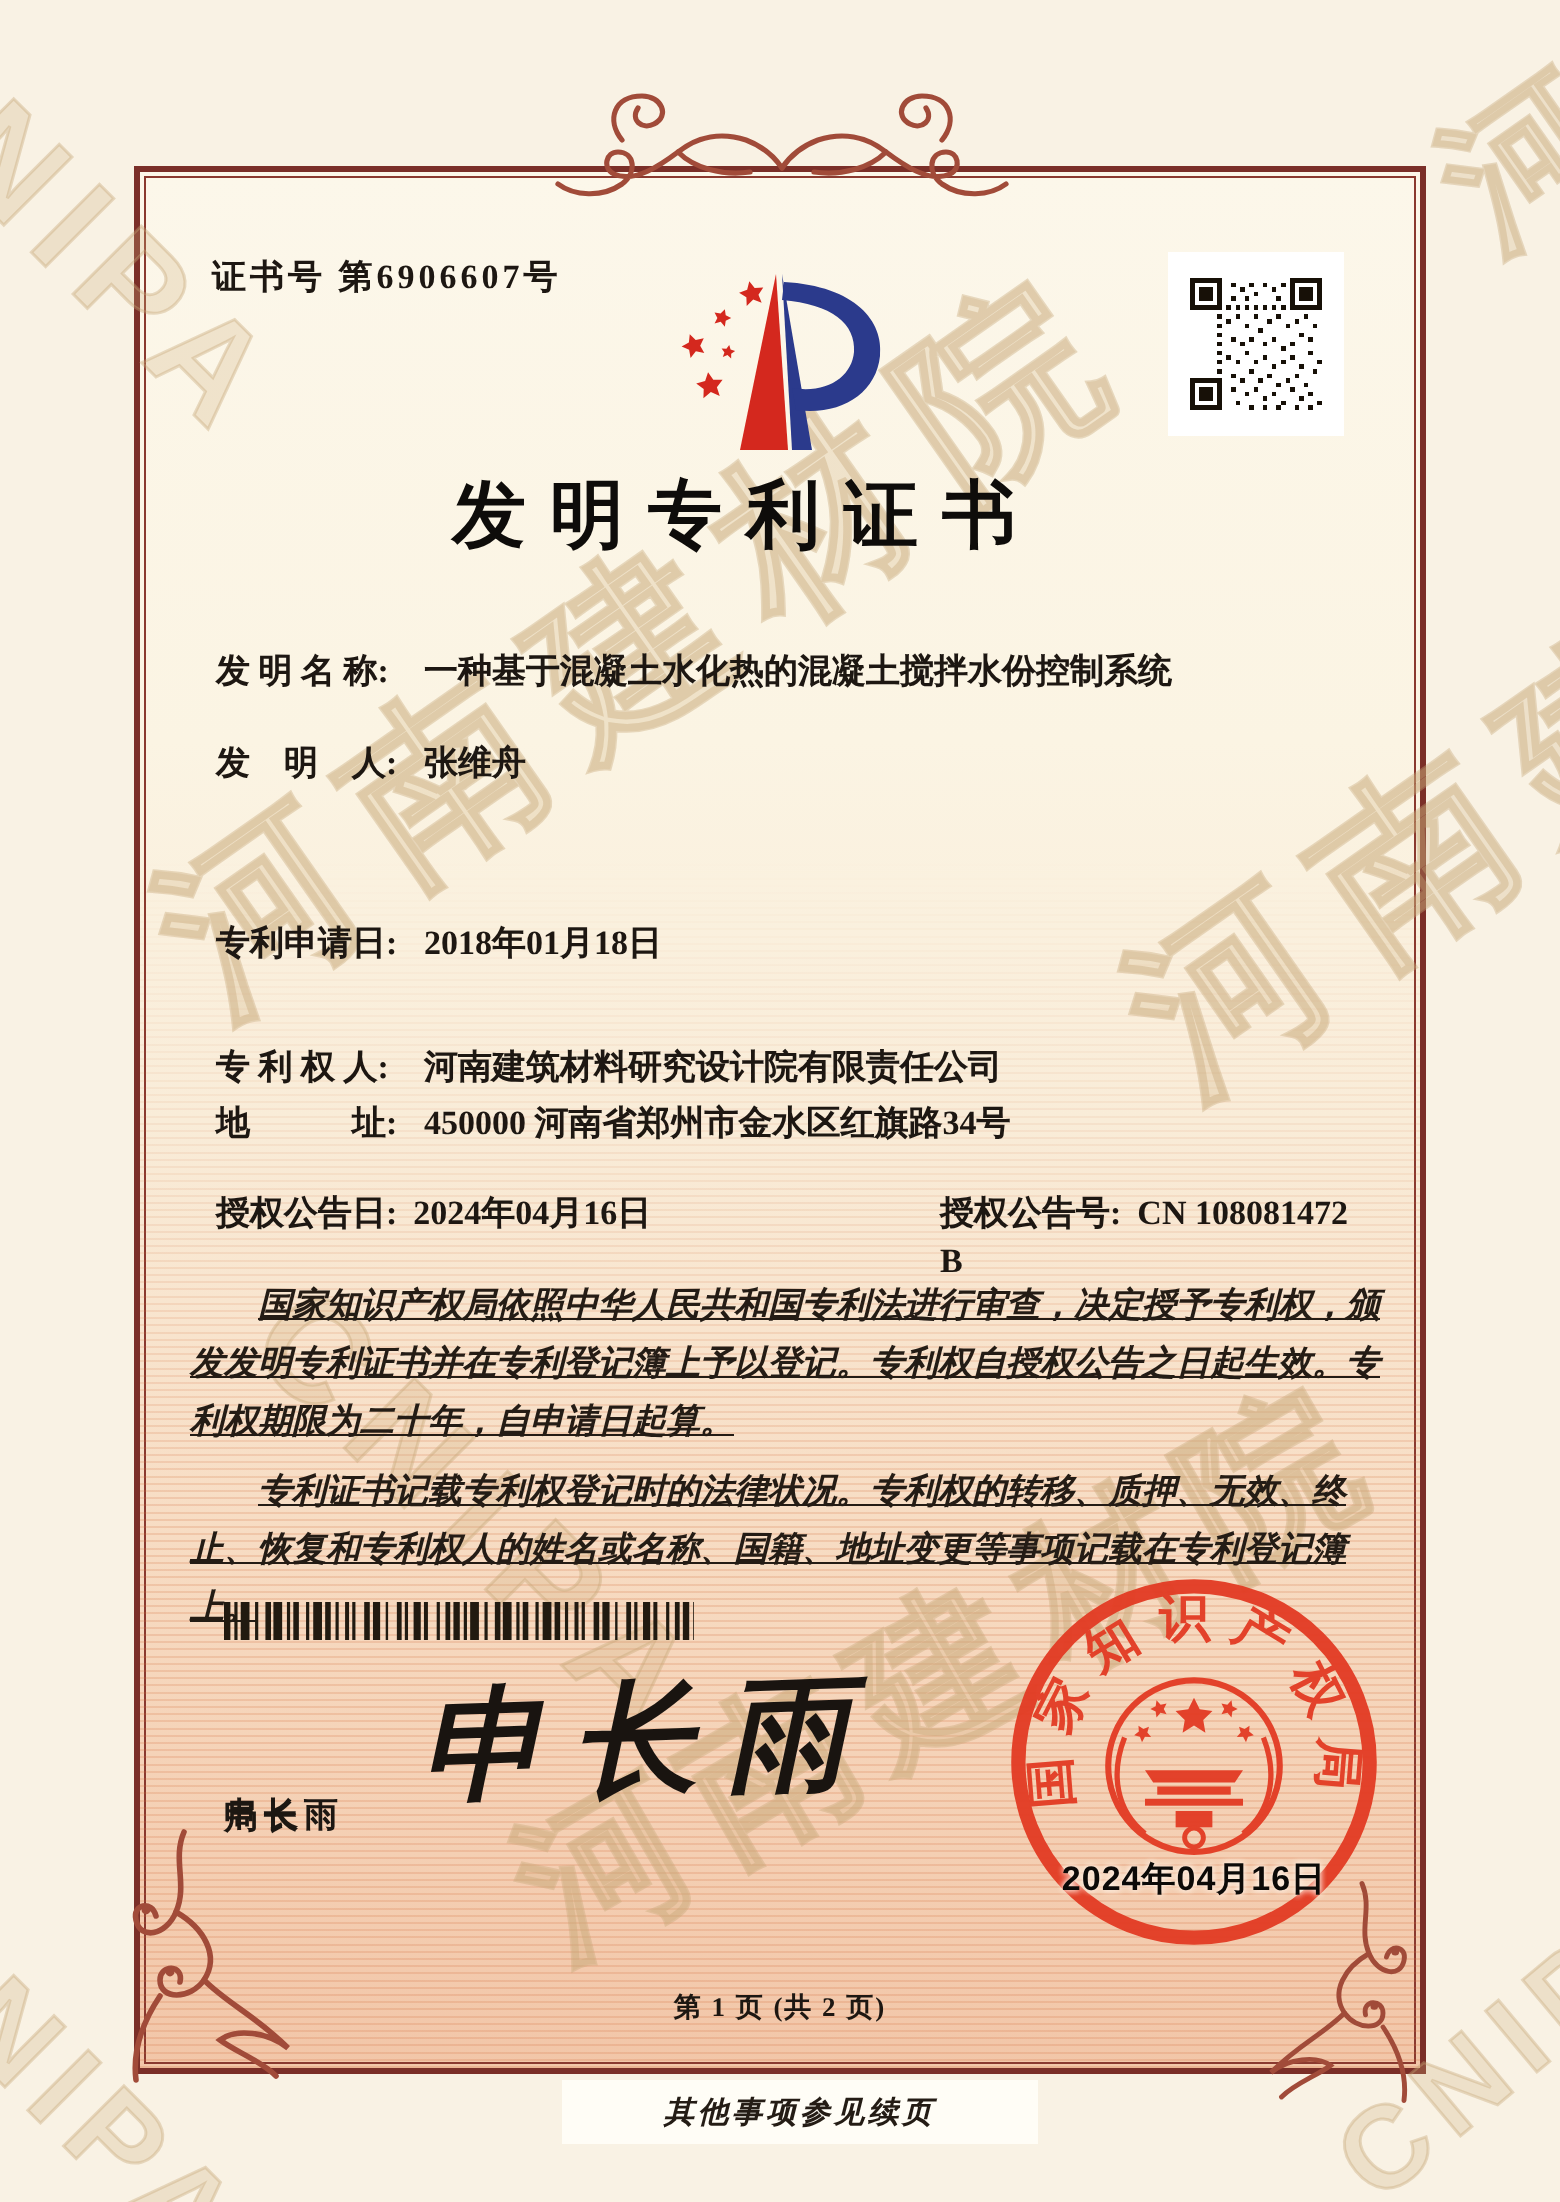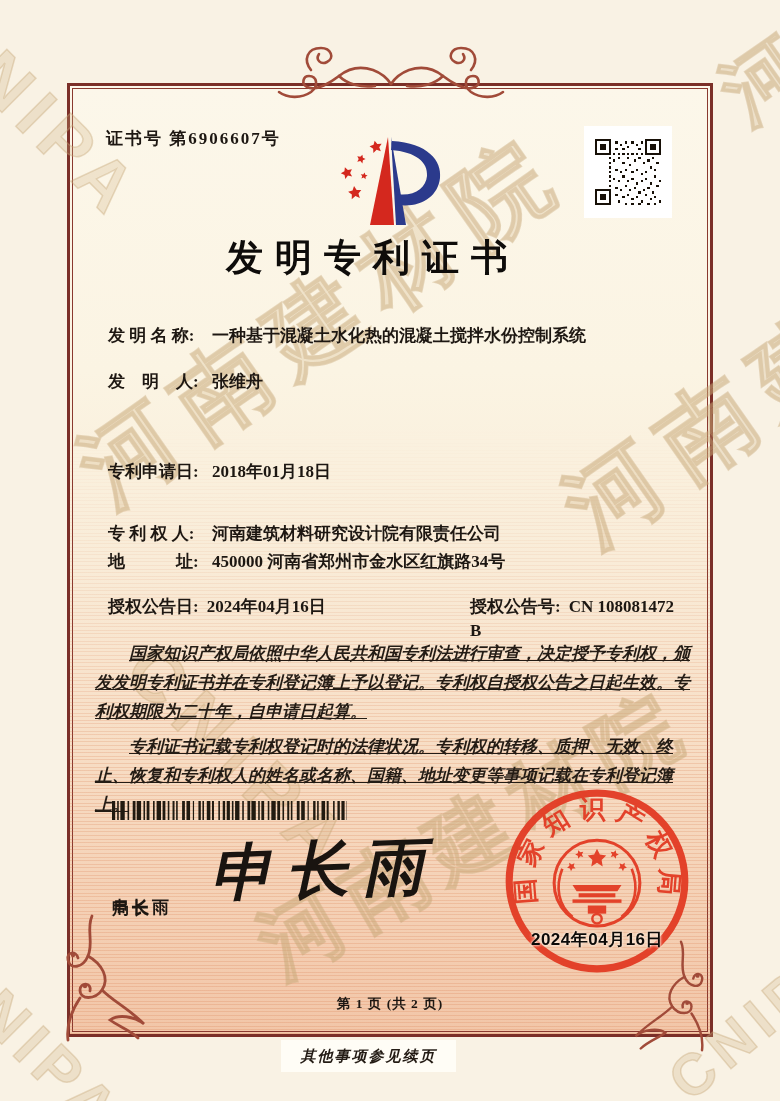--- a/index.html
+++ b/index.html
@@ -50,21 +50,21 @@
                 font-family:"Liberation Sans","DejaVu Sans",sans-serif;margin-top:31px;}
   .signer-name{position:absolute;left:112px;top:896px;font-size:17px;font-weight:700;letter-spacing:3px;
                font-family:"Liberation Sans","DejaVu Sans",sans-serif;}
   .seal{position:absolute;left:500px;top:784px;width:194px;height:194px;mix-blend-mode:multiply;opacity:.95;}
   .seal-date{position:absolute;left:500px;top:928px;width:194px;text-align:center;font-size:17px;
              font-weight:700;letter-spacing:.5px;color:#0c0a08;
              font-family:"Liberation Sans","DejaVu Sans",sans-serif;
              text-shadow:0 0 3px #fdefe2,0 0 3px #fdefe2;}
   .page-indicator{position:absolute;left:67px;top:995px;width:646px;text-align:center;
                   font-size:13.5px;font-weight:700;letter-spacing:1px;}
-  .cont-patch{position:absolute;left:281px;top:1040px;width:175px;height:32px;background:#fffdf6;
+  .cont-patch{position:absolute;left:281px;top:1040px;width:238px;height:32px;background:#fffdf6;
               z-index:3;display:flex;align-items:center;justify-content:center;}
   .cont-note{font-size:15px;font-weight:700;font-style:italic;letter-spacing:2px;
              font-family:"DejaVu Serif",serif;color:#241c15;}
 </style>
 </head>
 <body>
 
 <div class="page">
 
   <svg class="defs" aria-hidden="true">

